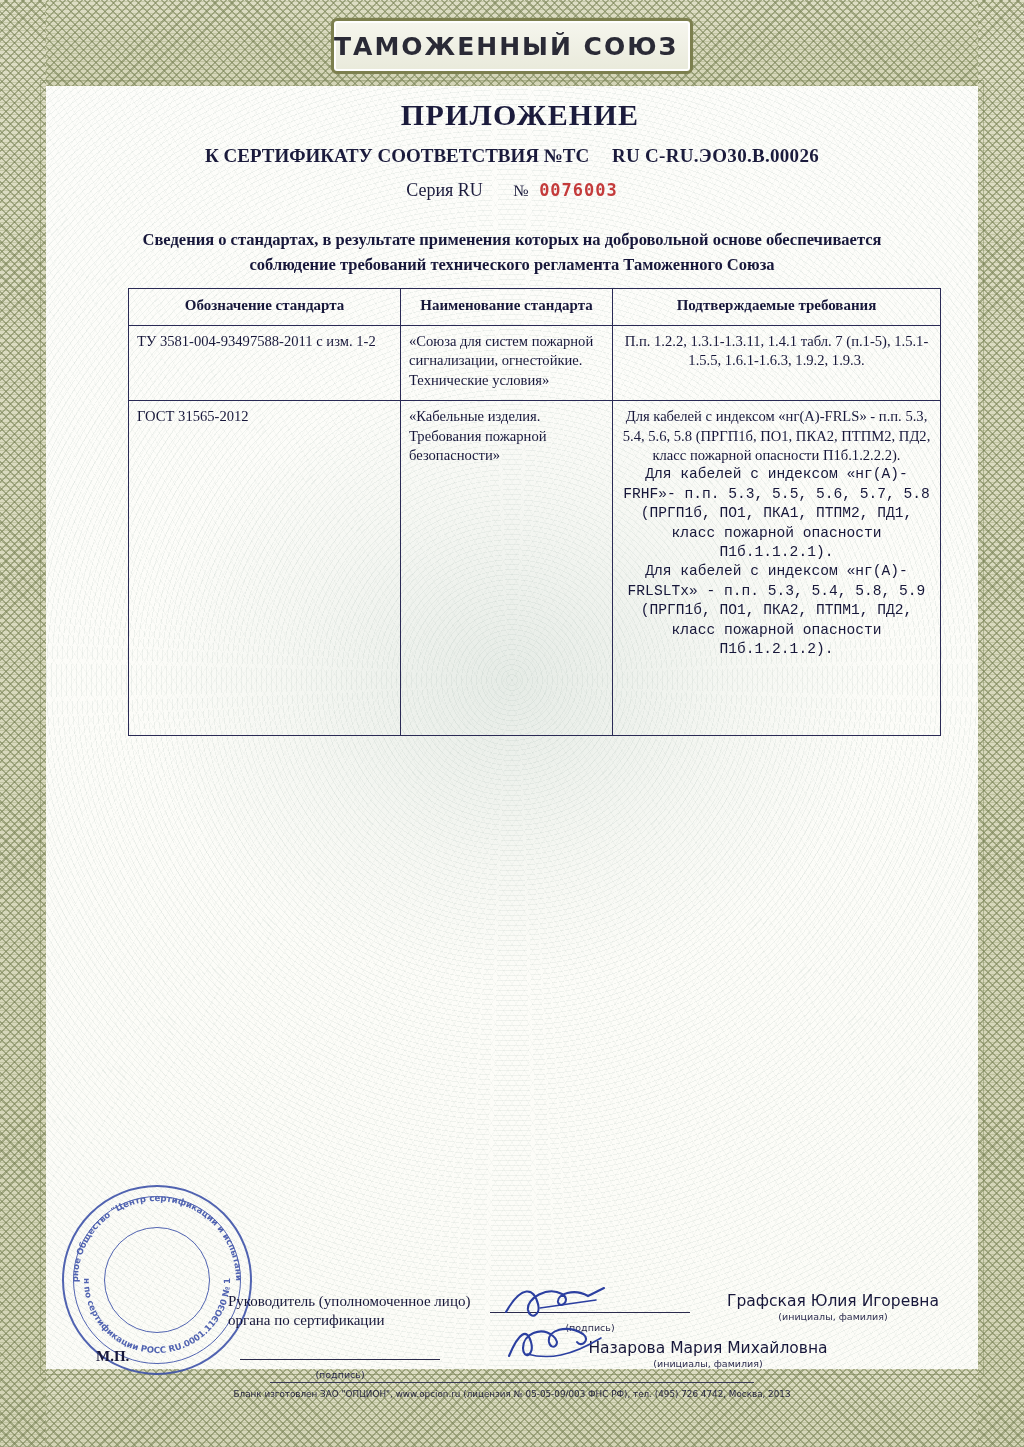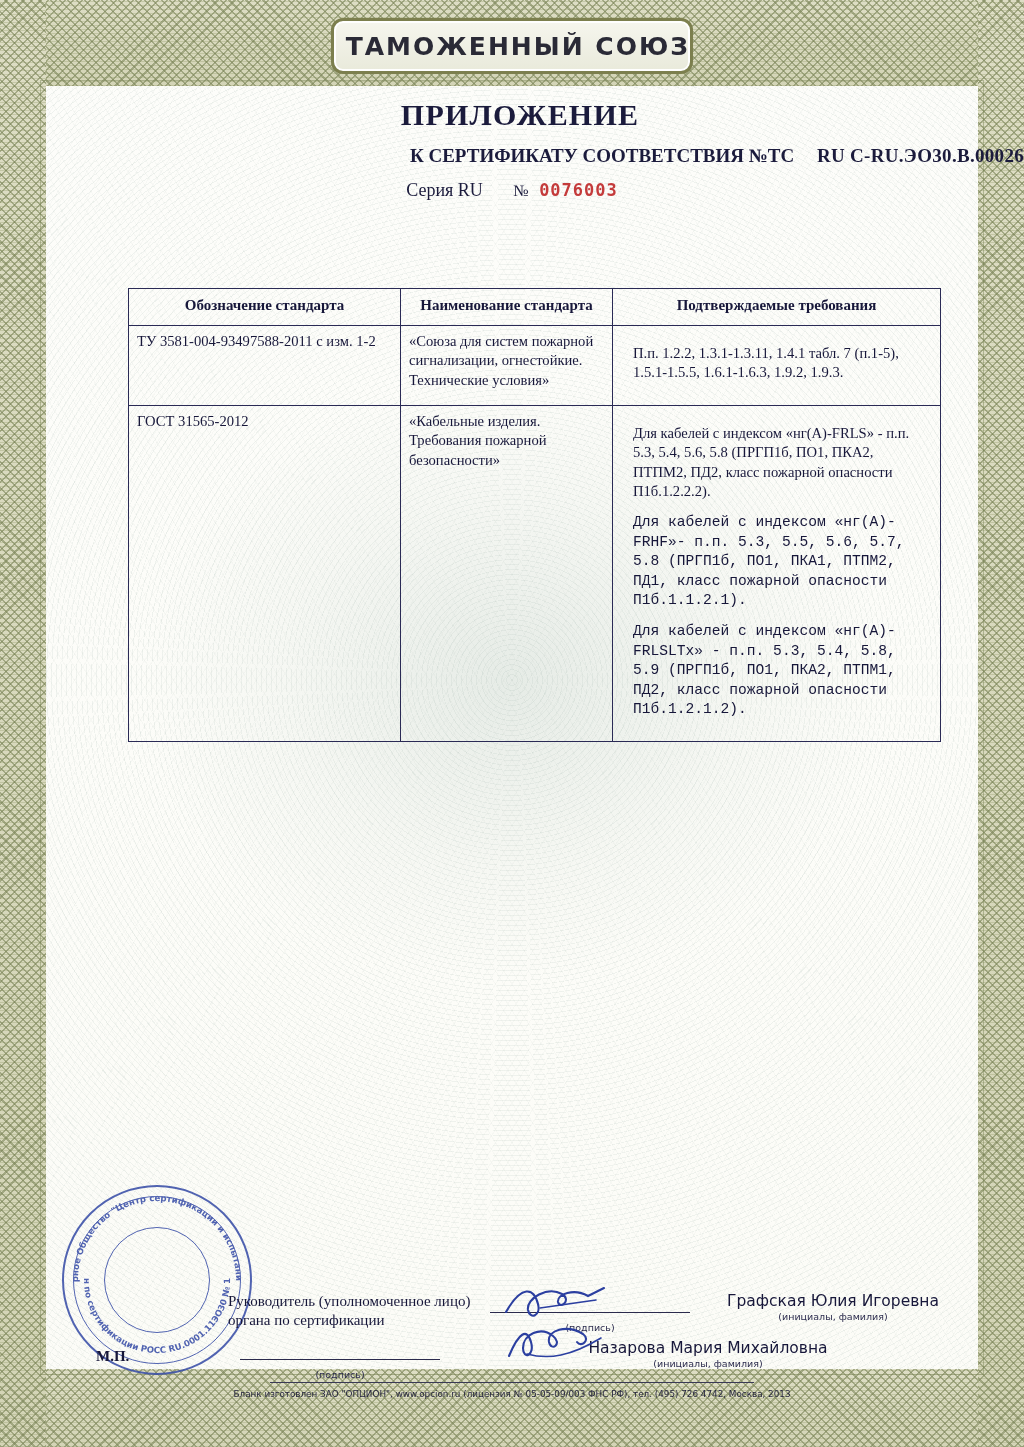--- a/index.html
+++ b/index.html
@@ -50,25 +50,25 @@
   
   #banner {
     position: absolute;
     left: 50%;
     transform: translateX(-50%);
     top: 18px;
     width: 356px;
     height: 50px;
     background: linear-gradient(#f6f6ee, #e9eadb);
     border: 3px solid #7c7f4e;
-    border-radius: 12px;
+    border-radius: 6px;
     box-shadow: 0 0 0 2px #ffffff inset;
     display: flex;
     align-items: center;
-    justify-content: flex-end;
+    justify-content: flex-start;
   }
   #banner .txt {
     font-family: "DejaVu Sans", sans-serif;
     font-weight: bold;
     font-size: 25px;
     letter-spacing: 2px;
     color: #2a2a36;
   }
 
   
@@ -79,21 +79,21 @@
     text-align: center;
     font-size: 30px;
     font-weight: bold;
     letter-spacing: 1.2px;
     color: #1b1b3c;
   }
   .sub-line {
     position: absolute;
     left: 0; right: 0;
     top: 145px;
-    text-align: right;
+    text-align: center;
     font-size: 19px;
     font-weight: bold;
     color: #1b1b3c;
   }
   .sub-line .cert-no {
     margin-left: 18px;
     letter-spacing: 0.3px;
   }
   .series-line {
     position: absolute;
@@ -144,21 +144,21 @@
     line-height: 1.33;
   }
   #std-table th {
     font-weight: bold;
     padding: 7px 6px 9px 6px;
     font-size: 15px;
   }
   #std-table col.c1 { width: 272px; }
   #std-table col.c2 { width: 212px; }
   #std-table col.c3 { width: 328px; }
-  #std-table td.cell p { margin: 12px; }
+  #std-table td.cell p { margin: 0; text-align: center; }
   #std-table td.cell p + p { margin-top: 0px; font-family: Liberation Mono, monospace; }
 
   
   #stamp {
     position: absolute;
     left: 62px;
     top: 1185px;
     width: 190px;
     height: 190px;
     opacity: 0.88;
@@ -291,20 +291,21 @@
     <span>К СЕРТИФИКАТУ СООТВЕТСТВИЯ №ТС</span>
     <span class="cert-no">RU C-RU.ЭО30.В.00026</span>
   </div>
 
   <div class="series-line">
     <span class="ser-label">Серия RU</span>
     <span class="no-sign">№</span>
     <span class="ser-num">0076003</span>
   </div>
 
+  <div class="intro">Сведения о стандартах, в результате применения которых на добровольной основе обеспечивается соблюдение требований технического регламента Таможенного Союза</div>
 
   <table id="std-table">
     <colgroup>
         <col class="c1">
         <col class="c2">
         <col class="c3">
       </colgroup>
     <thead>
       <tr>
         <th>Обозначение стандарта</th>

